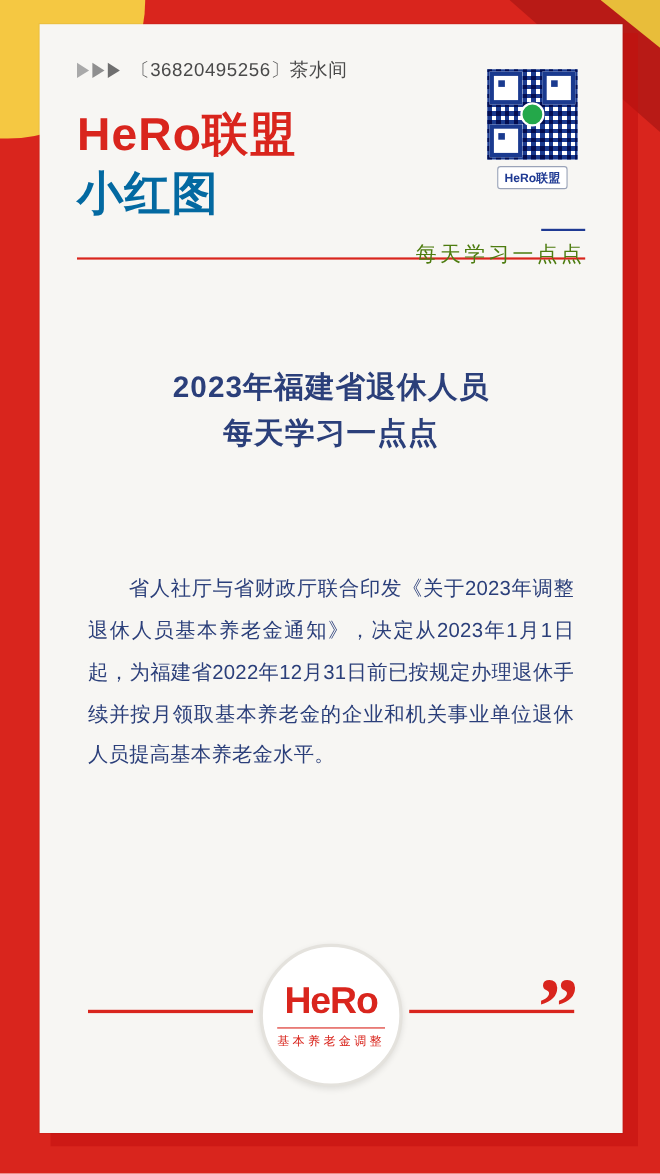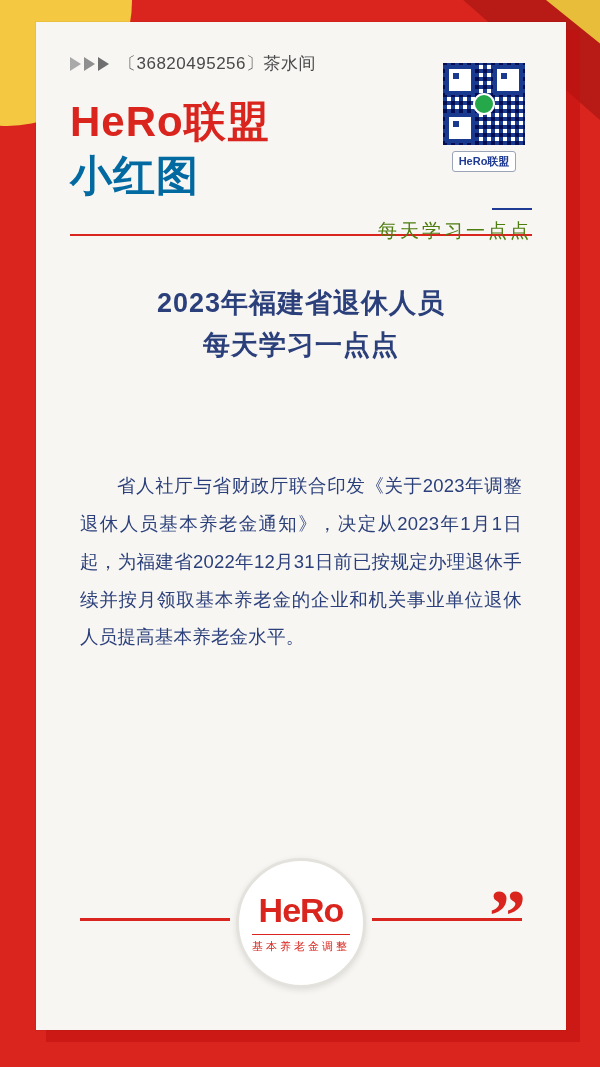--- a/index.html
+++ b/index.html
@@ -204,21 +204,21 @@
     margin: 34px 34px 0 34px;
     height: 2px;
     background: #d9251d;
   }
 
   
   .body {
     padding: 0 44px;
   }
   .title {
-    margin-top: 47px;
+    margin-top: 96px;
     text-align: center;
     color: #2b3f7a;
     font-size: 27px;
     font-weight: bold;
     line-height: 1.55;
     letter-spacing: 1px;
   }
   .article {
     margin-top: 100px;
     color: #2b3f7a;

